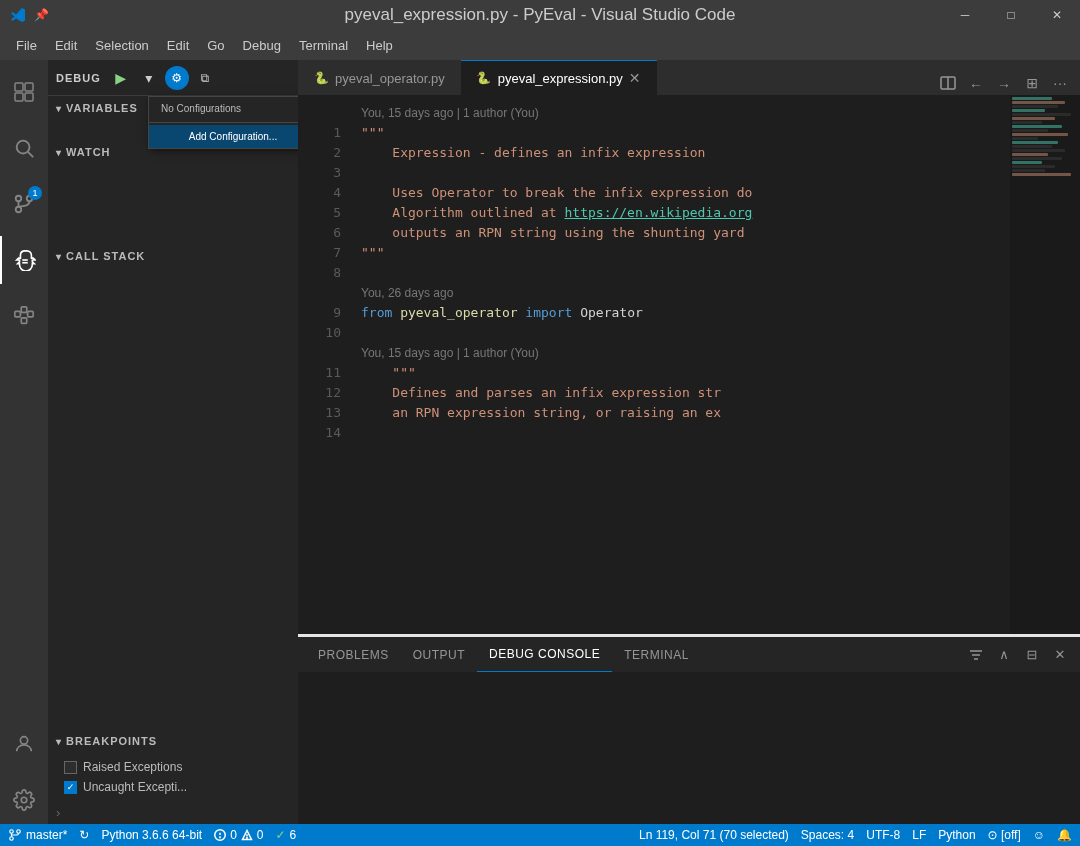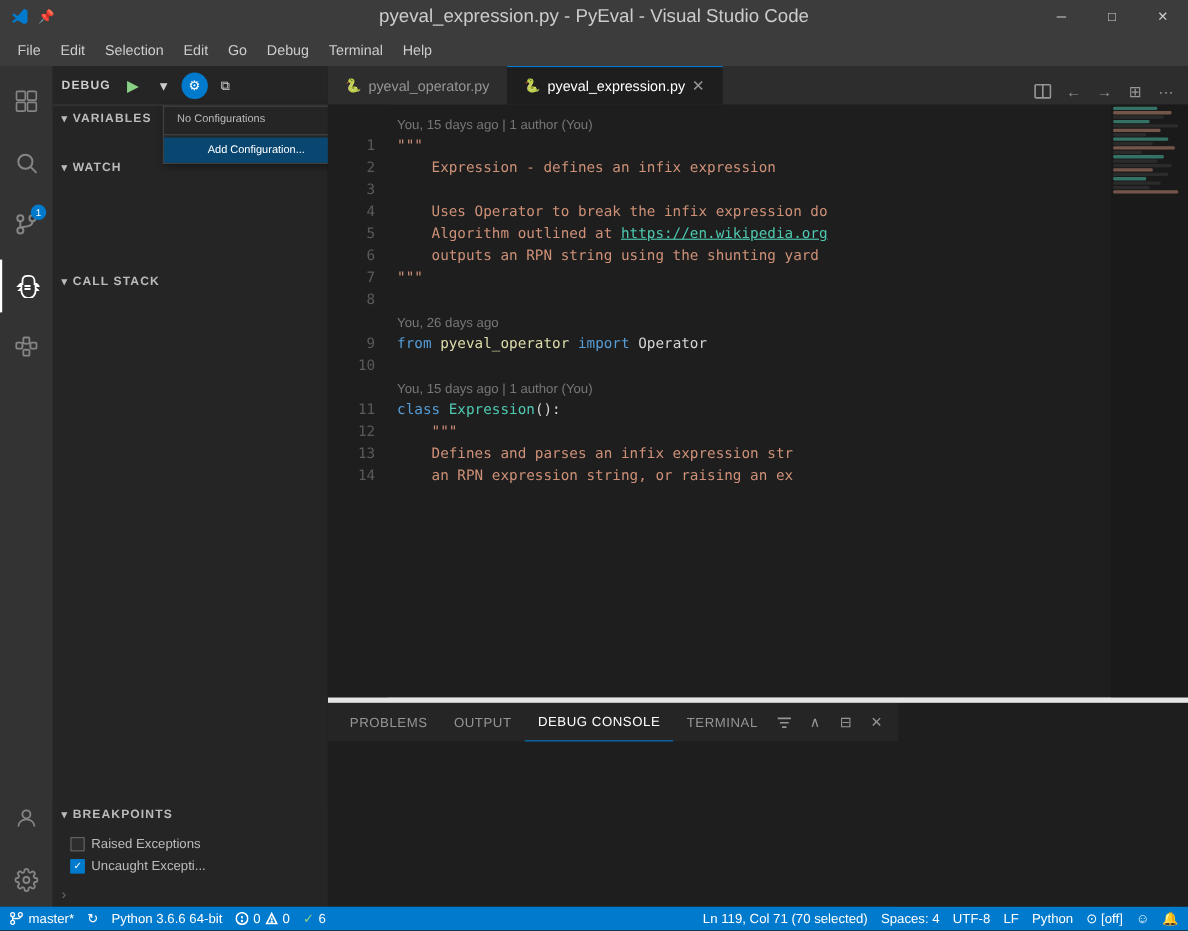--- a/index.html
+++ b/index.html
@@ -372,23 +372,23 @@
       background: #3c3c3c;
       border-radius: 1px;
     }
     .minimap-line.green { background: #4ec9b0; }
     .minimap-line.orange { background: #ce9178; }
 
     
     .panel {
       height: 190px;
       background: #1e1e1e;
-      border-top: 5px solid #e5e5e5;
-      display: flex;
-      flex-direction: row;
+      border-top: 3px solid #e5e5e5;
+      display: flex;
+      flex-direction: column;
     }
     .panel-tabs {
       height: 35px;
       background: #252526;
       display: flex;
       align-items: center;
       padding-left: 8px;
     }
     .panel-tab {
       padding: 0 12px;
@@ -684,23 +684,20 @@
         <div class="code-line">
           <span class="kw-blue">from </span><span class="kw-yellow">pyeval_operator</span><span class="kw-blue"> import </span><span class="kw-white">Operator</span>
         </div>
 
         <div class="code-line"></div>
 
         <div class="code-line">
           <span class="git-annotation">You, 15 days ago | 1 author (You)</span>
         </div>
 
-        <div class="code-line">
-          <span class="kw-blue">class </span><span class="kw-class">Expression</span><span class="kw-white">():</span>
-        </div>
 
         <div class="code-line">
           <span class="kw-string">    """</span>
         </div>
 
         <div class="code-line">
           <span class="kw-string">    Defines and parses an infix expression str</span>
         </div>
 
         <div class="code-line">

